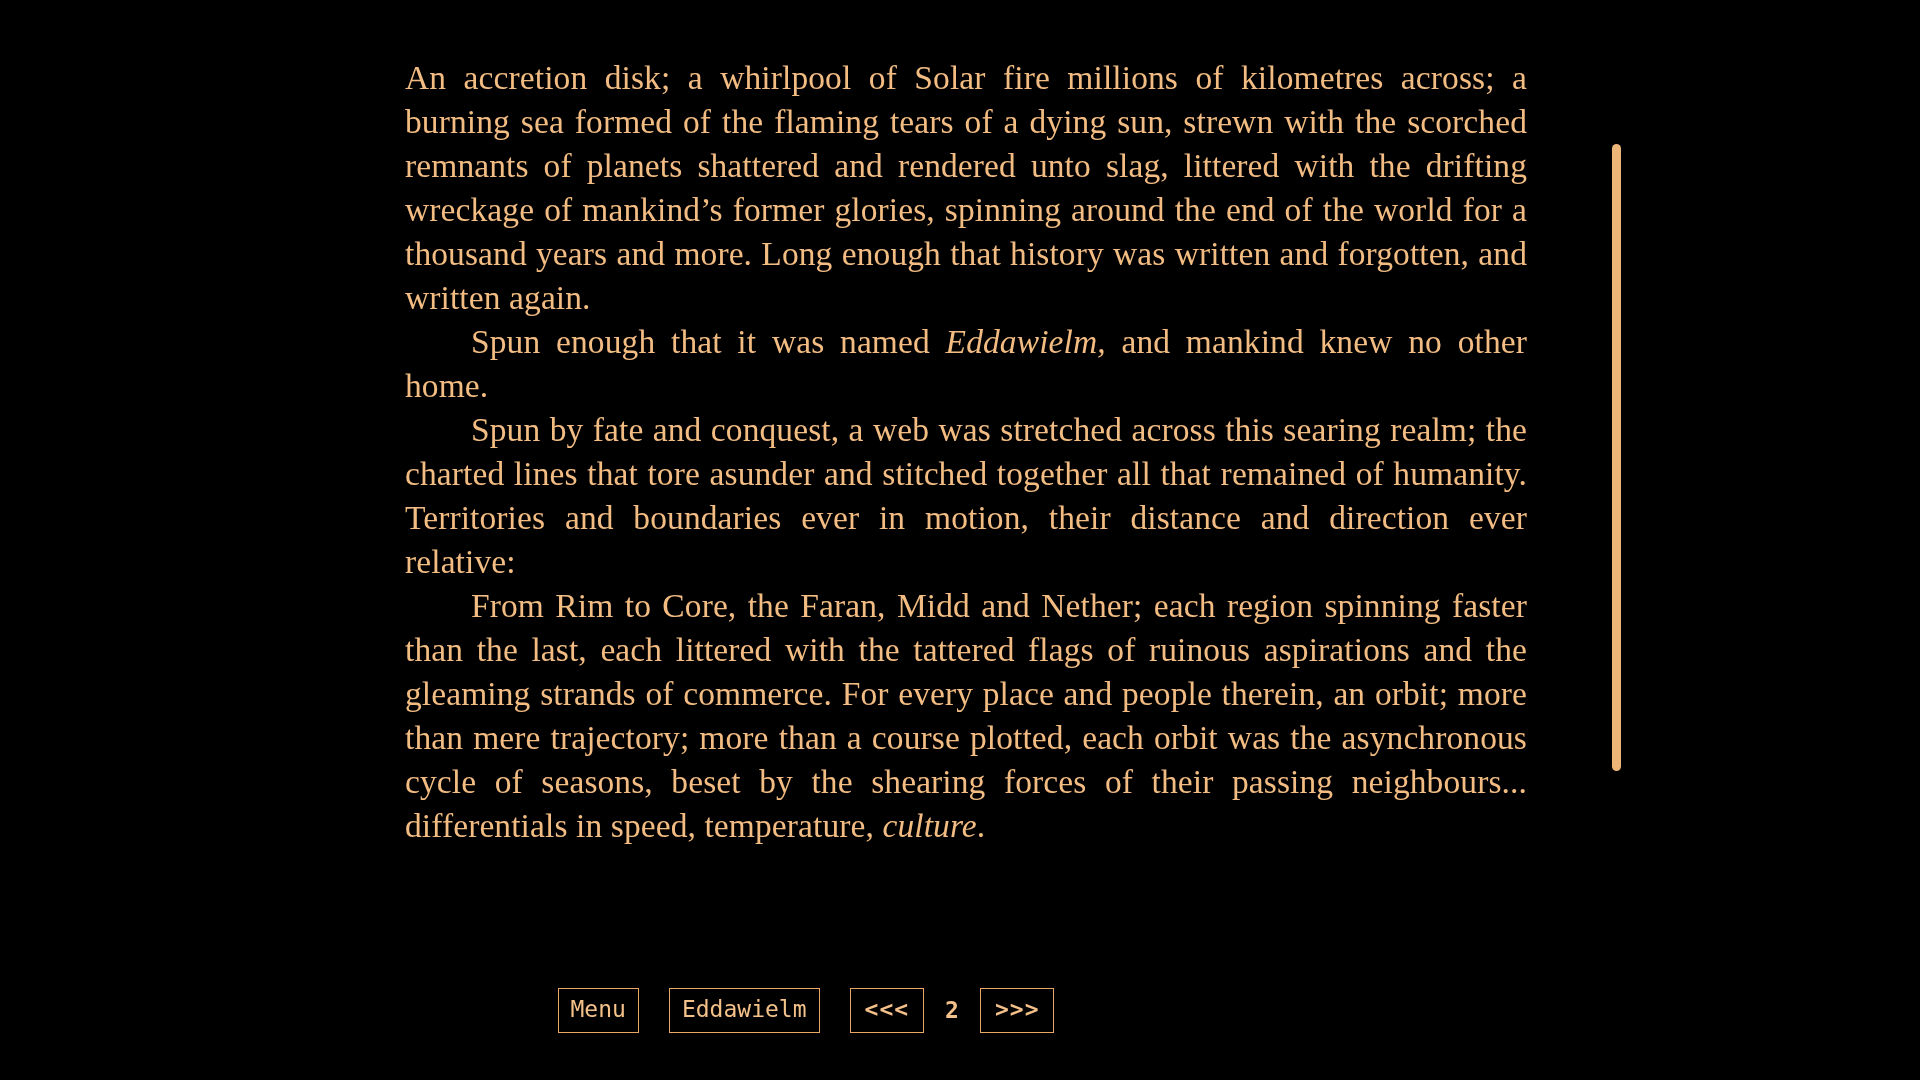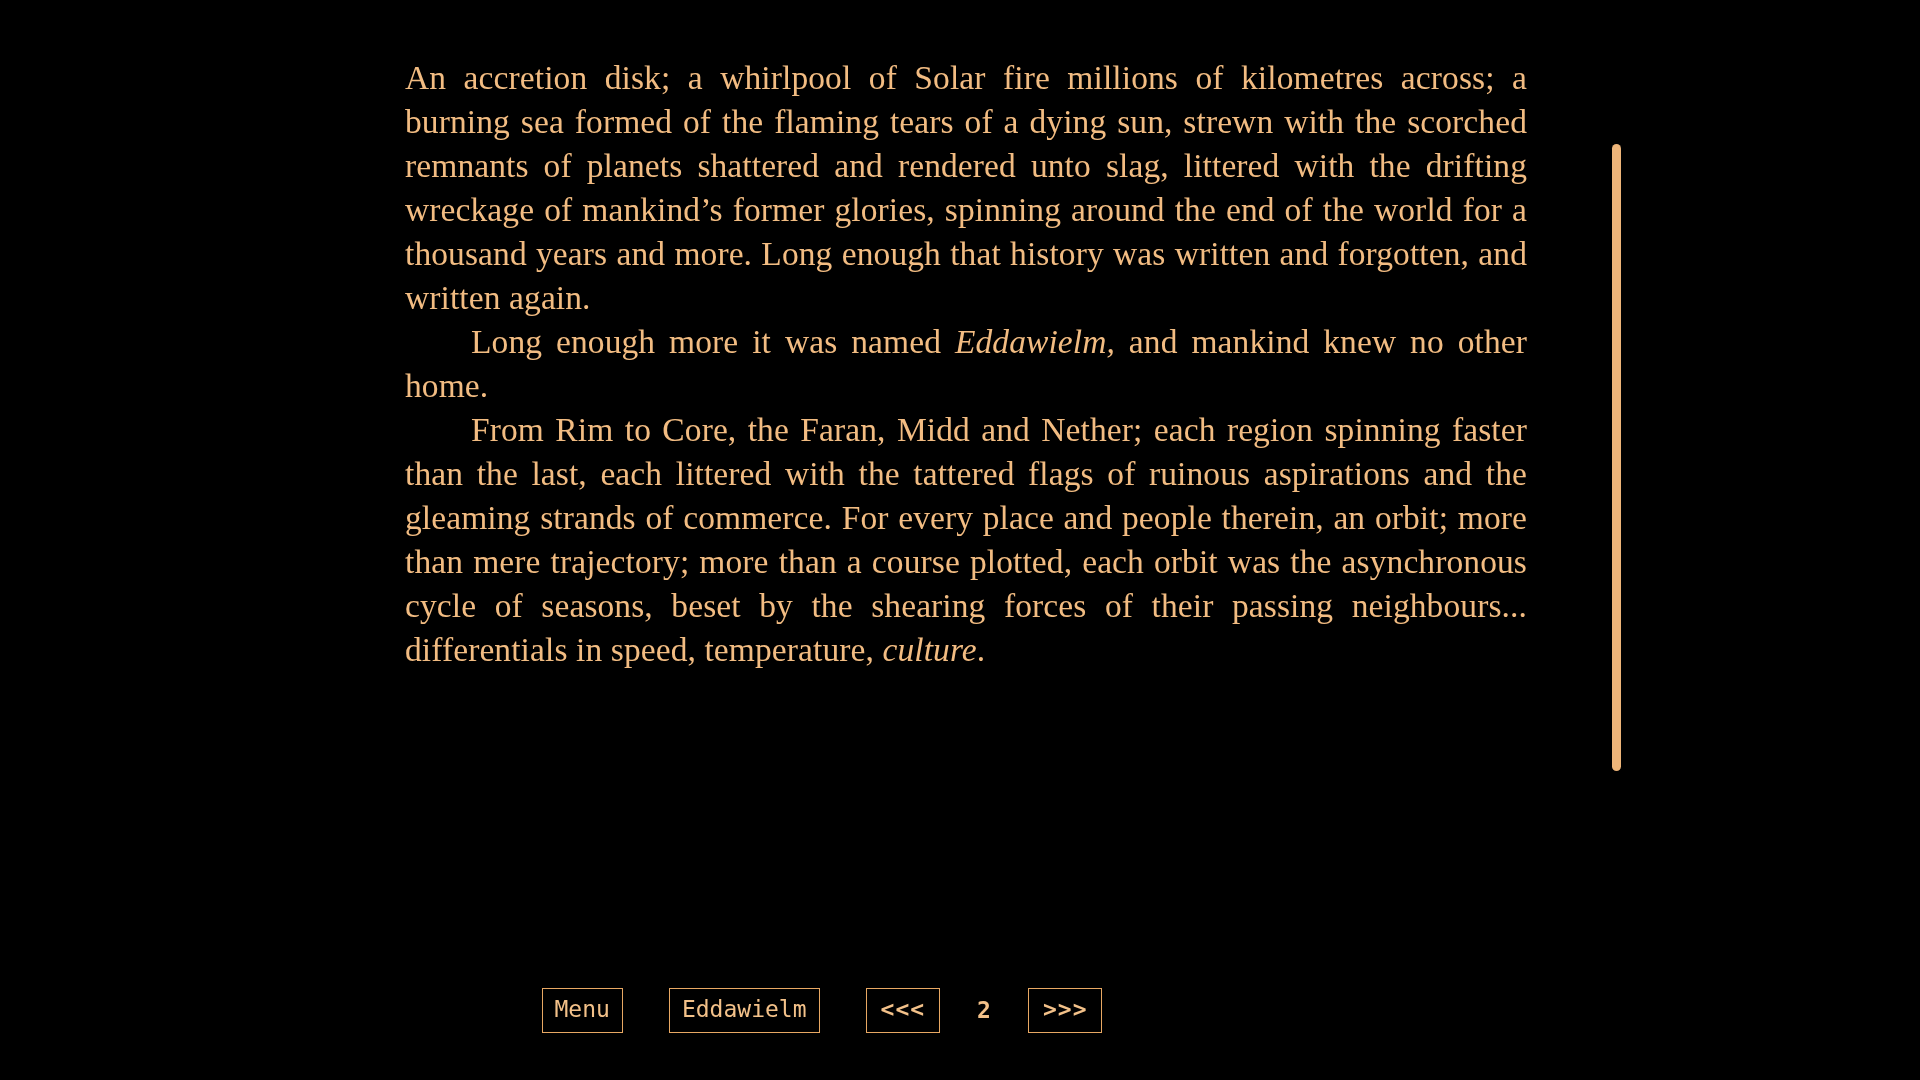--- a/index.html
+++ b/index.html
@@ -60,27 +60,27 @@
     left: 1612px;
     top: 144px;
     width: 9px;
     height: 627px;
     background: #eeb579;
     border-radius: 5px;
   }
 
   .toolbar {
     position: absolute;
-    left: 16px;
+    left: 0;
     top: 988px;
     width: 1612px;
     display: flex;
     justify-content: center;
     align-items: center;
-    gap: 16px;
+    gap: 0px;
   }
 
   .btn {
     border: 1.5px solid #e8a863;
     color: #f3c189;
     background: transparent;
     font-family: "DejaVu Sans Mono", monospace;
     font-size: 23px;
     line-height: 1;
     padding: 9px 12px 11px 12px;
@@ -103,21 +103,22 @@
     padding-bottom: 2px;
   }
 </style>
 </head>
 <body>
 
 <div class="reader">
 
   <div class="page-text">
     <p>An accretion disk; a whirlpool of Solar fire millions of kilometres across; a burning sea formed of the flaming tears of a dying sun, strewn with the scorched remnants of planets shattered and rendered unto slag, littered with the drifting wreckage of mankind’s former glories, spinning around the end of the world for a thousand years and more. Long enough that history was written and forgotten, and written again.</p>
-    <p class="indent"><span>Long enough more it was named </span><em>Eddawielm,</em><span> and mankind knew no other home.</span></p>
+    <p class="indent"><span>Spun enough that it was named </span><em>Eddawielm,</em><span> and mankind knew no other home.</span></p>
+    <p class="indent">Spun by fate and conquest, a web was stretched across this searing realm; the charted lines that tore asunder and stitched together all that remained of humanity. Territories and boundaries ever in motion, their distance and direction ever relative:</p>
     <p class="indent"><span>From Rim to Core, the Faran, Midd and Nether; each region spinning faster than the last, each littered with the tattered flags of ruinous aspirations and the gleaming strands of commerce. For every place and people therein, an orbit; more than mere trajectory; more than a course plotted, each orbit was the asynchronous cycle of seasons, beset by the shearing forces of their passing neighbours... differentials in speed, temperature, </span><em>culture</em><span>.</span></p>
   </div>
 
   <div class="scrollbar-track"></div>
   <div class="scrollbar-thumb"></div>
 
   <div class="toolbar">
     <button class="btn">Menu</button>
     <button class="btn">Eddawielm</button>
     <button class="btn nav">&lt;&lt;&lt;</button>

